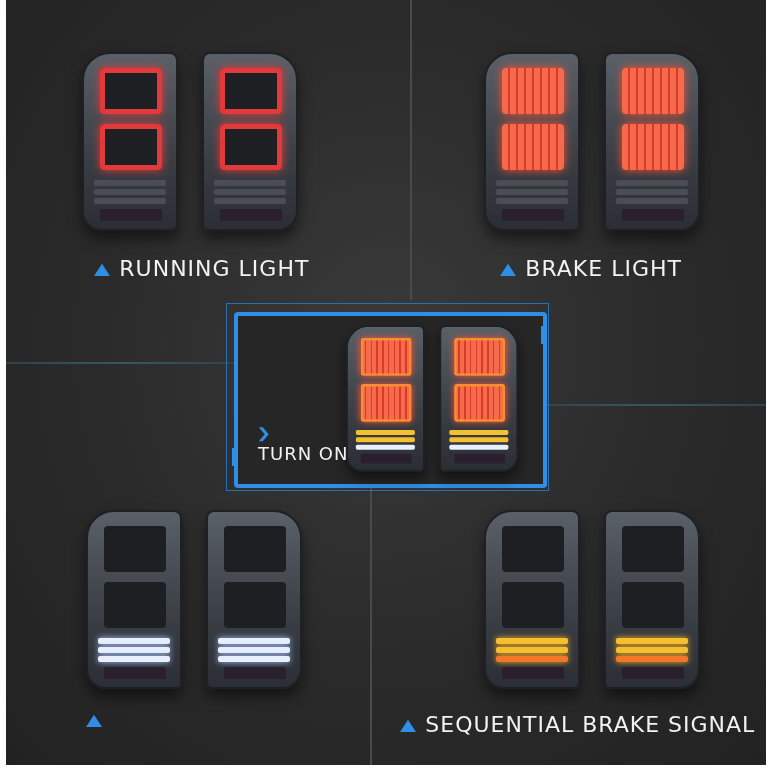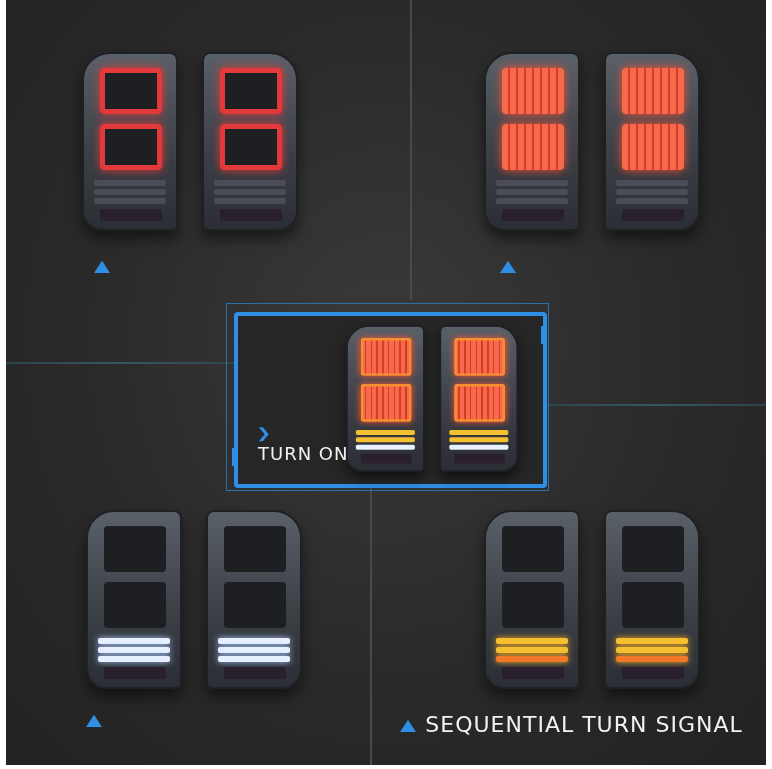--- a/index.html
+++ b/index.html
@@ -54,20 +54,21 @@
         <div class="bars">
           <div class="bar"></div>
           <div class="bar"></div>
           <div class="bar"></div>
         </div>
         <div class="base"></div>
       </div>
   </div>
   <div class="label" style="left:90px;top:256px;">
     <span class="chev">▲</span>
+    <span>RUNNING LIGHT</span>
   </div>
 
   <div class="pair brake" style="left:478px;top:52px;">
     <div class="lamp">
         <div class="blk u1"></div>
         <div class="blk u2"></div>
         <div class="bars">
           <div class="bar"></div>
           <div class="bar"></div>
           <div class="bar"></div>
@@ -80,20 +81,21 @@
         <div class="bars">
           <div class="bar"></div>
           <div class="bar"></div>
           <div class="bar"></div>
         </div>
         <div class="base"></div>
       </div>
   </div>
   <div class="label" style="left:496px;top:256px;">
     <span class="chev">▲</span>
+    <span>BRAKE LIGHT</span>
   </div>
 
   <div class="frame-outer"></div>
   <div class="frame"></div>
   <div class="tick" style="left:535px;top:326px;width:4px;height:18px;"></div>
   <div class="tick" style="left:226px;top:448px;width:4px;height:18px;"></div>
   <div class="pair turn" style="left:340px;top:325px;gap:18px;transform:scale(.82);transform-origin:left top;">
     <div class="lamp">
         <div class="blk u1"></div>
         <div class="blk u2"></div>
@@ -163,15 +165,15 @@
         <div class="bars">
           <div class="bar"></div>
           <div class="bar"></div>
           <div class="bar"></div>
         </div>
         <div class="base"></div>
       </div>
   </div>
   <div class="label" style="left:396px;top:712px;">
     <span class="chev">▲</span>
-    <span>SEQUENTIAL TURN SIGNAL</span>
+    <span>SEQUENTIAL BRAKE SIGNAL</span>
   </div>
 </div>
 
 </body></html>

